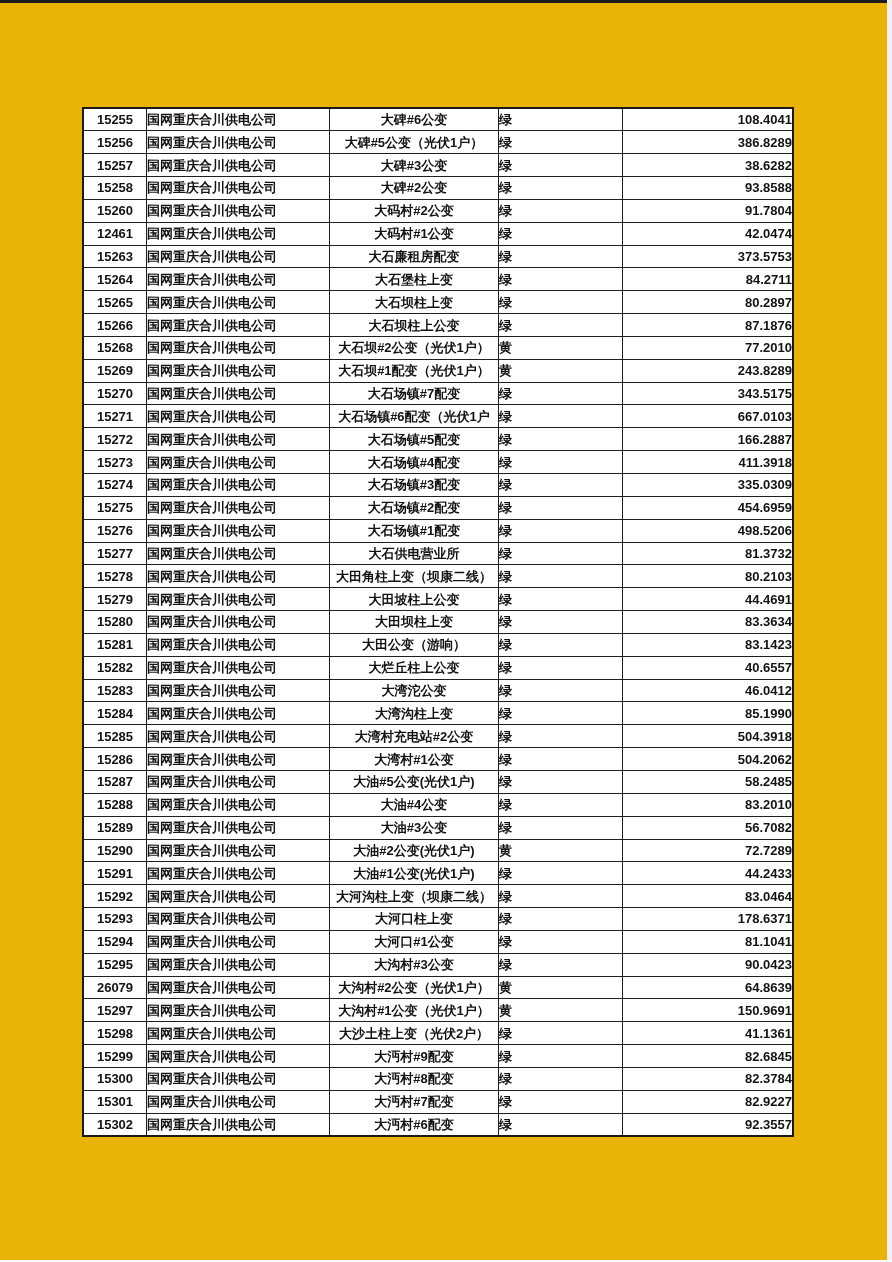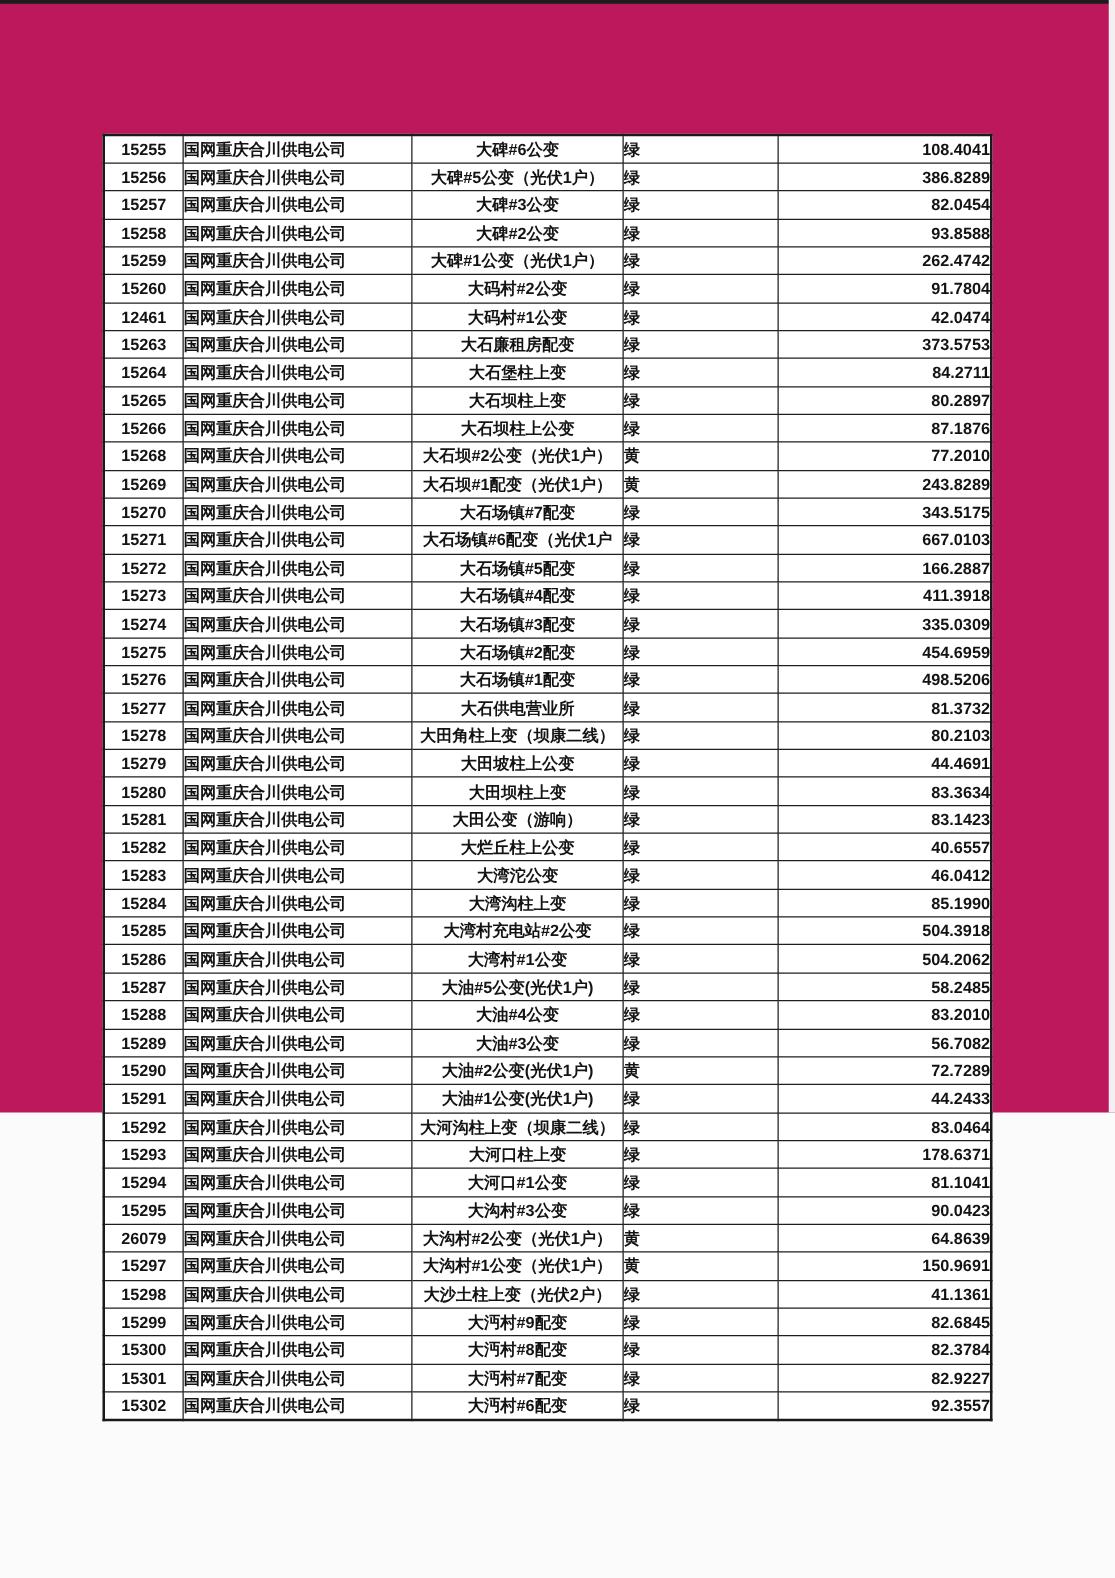--- a/index.html
+++ b/index.html
@@ -7,22 +7,22 @@
     padding: 0;
     background: #fbfbfb;
     width: 892px;
     height: 1262px;
     overflow: hidden;
     font-family: "Liberation Sans", "DejaVu Sans", sans-serif;
   }
   .page {
     position: relative;
     width: 892px;
-    height: 890px;
-    background: #be185d;
+    height: 1260px;
+    background: #eab308;
   }
   .top-edge {
     position: absolute;
     top: 0; left: 0;
     width: 100%;
     height: 3px;
     background: #1c1c1c;
   }
   .right-edge {
     position: absolute;
@@ -81,35 +81,28 @@
       <td class="col-company">国网重庆合川供电公司</td>
       <td class="col-equipment">大碑#5公变（光伏1户）</td>
       <td class="col-status">绿</td>
       <td class="col-value">386.8289</td>
     </tr>
         <tr>
       <td class="col-id">15257</td>
       <td class="col-company">国网重庆合川供电公司</td>
       <td class="col-equipment">大碑#3公变</td>
       <td class="col-status">绿</td>
-      <td class="col-value">82.0454</td>
+      <td class="col-value">38.6282</td>
     </tr>
         <tr>
       <td class="col-id">15258</td>
       <td class="col-company">国网重庆合川供电公司</td>
       <td class="col-equipment">大碑#2公变</td>
       <td class="col-status">绿</td>
       <td class="col-value">93.8588</td>
-    </tr>
-        <tr>
-      <td class="col-id">15259</td>
-      <td class="col-company">国网重庆合川供电公司</td>
-      <td class="col-equipment">大碑#1公变（光伏1户）</td>
-      <td class="col-status">绿</td>
-      <td class="col-value">262.4742</td>
     </tr>
         <tr>
       <td class="col-id">15260</td>
       <td class="col-company">国网重庆合川供电公司</td>
       <td class="col-equipment">大码村#2公变</td>
       <td class="col-status">绿</td>
       <td class="col-value">91.7804</td>
     </tr>
         <tr>
       <td class="col-id">12461</td>

